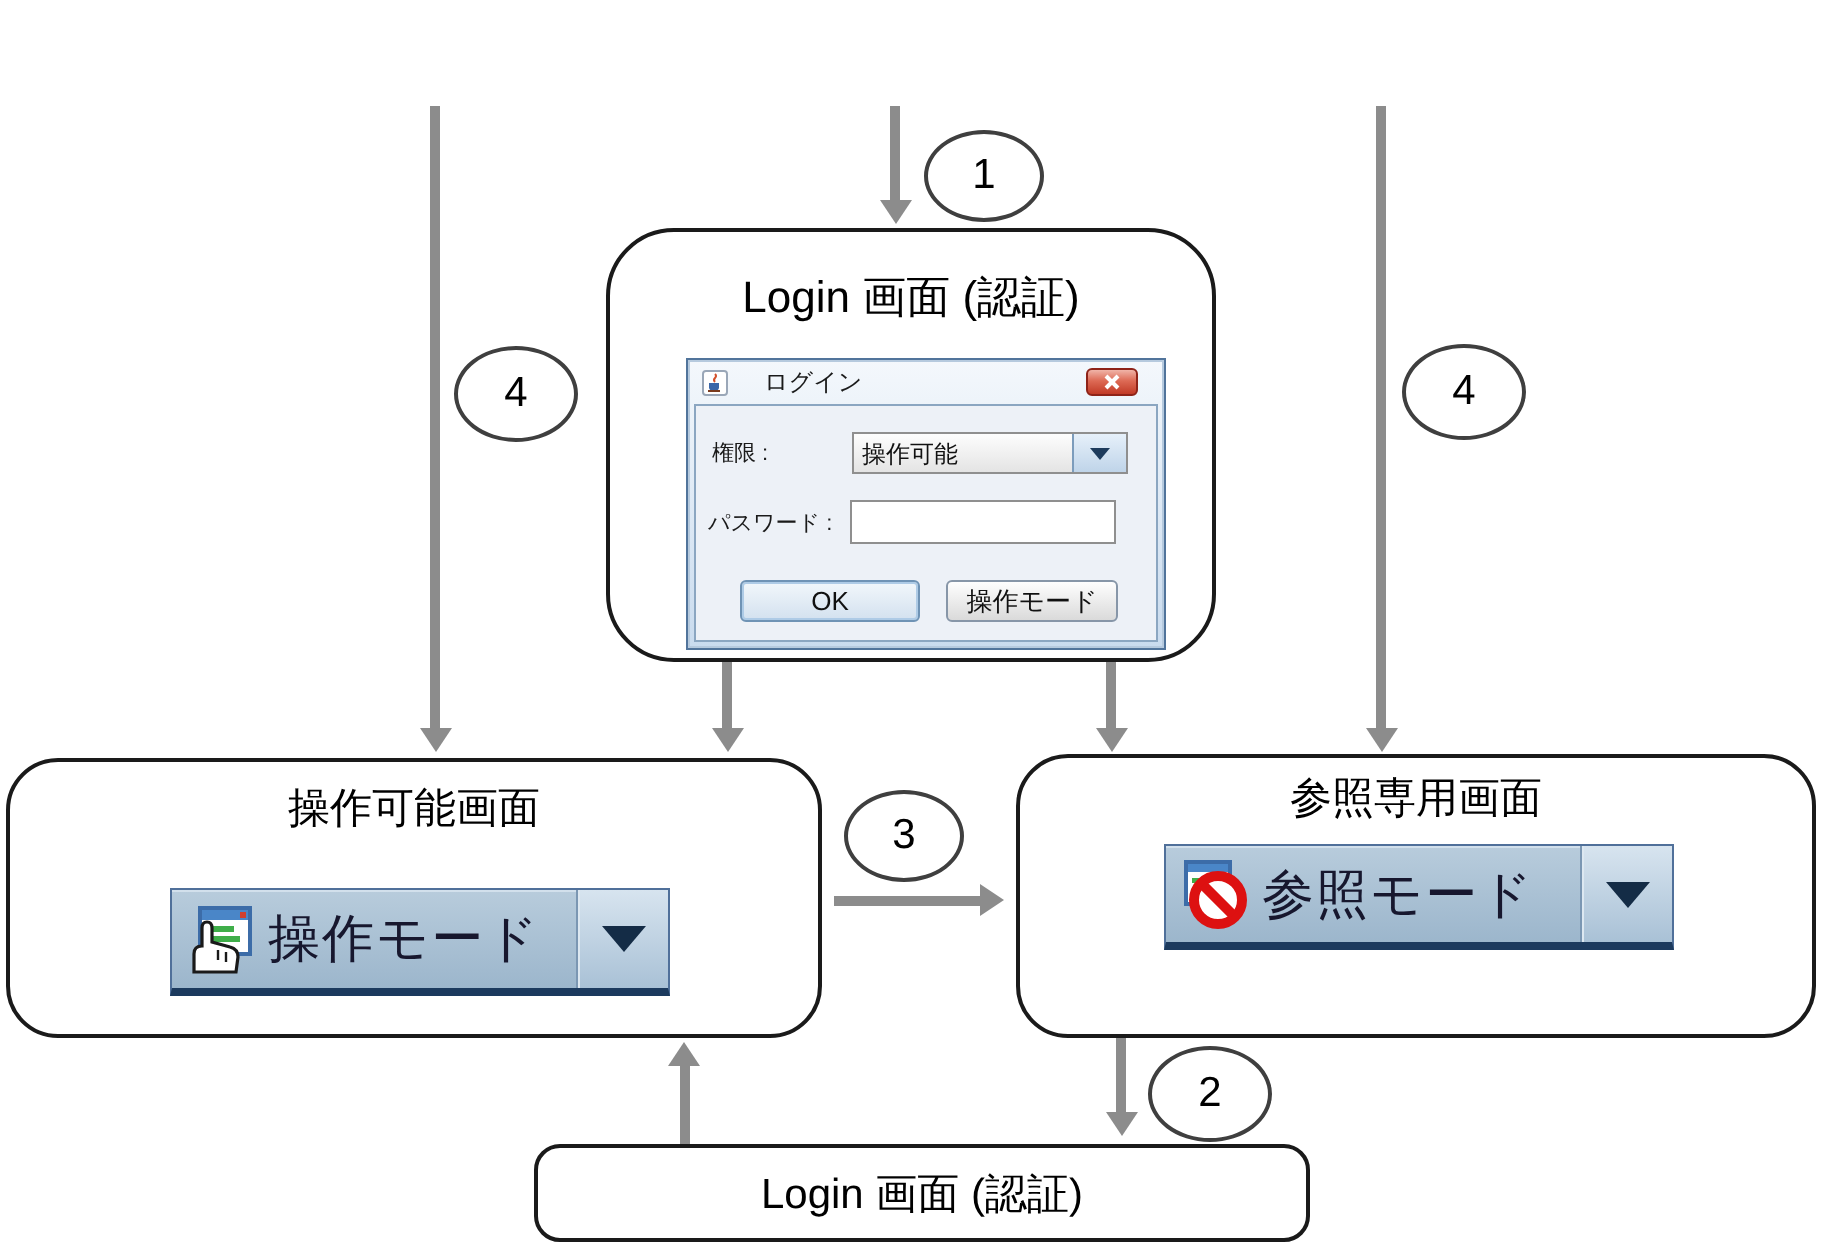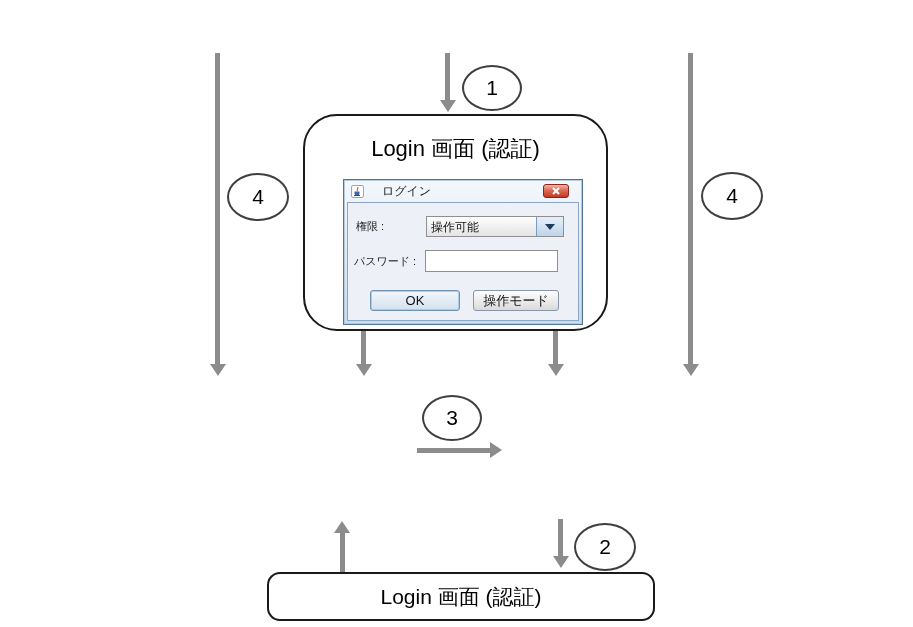--- a/index.html
+++ b/index.html
@@ -176,19 +176,58 @@
         <div id="ok-button" class="dlg-btn">
           <span>OK</span>
         </div>
         <div id="cancel-button" class="dlg-btn">
           <span>操作モード</span>
         </div>
       </div>
     </div>
   </div>
 
-
+  <div id="node-operable" class="node">
+    <div class="node-label">操作可能画面</div>
+    <div id="mode-widget-operable" class="mode-widget">
+      <span class="mode-icon-wrap">
+        <svg width="36" height="36" viewBox="0 0 36 36">
+          <rect x="8" y="2" width="25" height="23" fill="#ffffff" stroke="#3c6ca8" stroke-width="2"></rect>
+          <rect x="9" y="3" width="23" height="5" fill="#4a86c8"></rect>
+          <rect x="28" y="4" width="3" height="3" fill="#d04030"></rect>
+          <rect x="12" y="11" width="13" height="3" fill="#3fae49"></rect>
+          <rect x="12" y="16" width="16" height="3" fill="#3fae49"></rect>
+          <path d="M5,34 L5,25 Q5,21 9,21 L9,12 Q9,9 11.5,9 Q14,9 14,12 L14,19 L23,21.5 Q27,22.5 27,26.5 L26,34 Z" fill="#ffffff" stroke="#1a1a1a" stroke-width="1.6"></path>
+          <line x1="17" y1="23" x2="17" y2="28" stroke="#1a1a1a" stroke-width="1.2"></line>
+          <line x1="21" y1="24" x2="21" y2="29" stroke="#1a1a1a" stroke-width="1.2"></line>
+        </svg>
+      </span>
+      <span class="mode-label">操作モード</span>
+      <span class="mode-arrow-btn">
+        <span class="tri-lg"></span>
+      </span>
+    </div>
+  </div>
+
+  <div id="node-readonly" class="node">
+    <div class="node-label">参照専用画面</div>
+    <div id="mode-widget-readonly" class="mode-widget">
+      <span class="mode-icon-wrap">
+        <svg width="36" height="36" viewBox="0 0 36 36">
+          <rect x="4" y="2" width="22" height="21" fill="#ffffff" stroke="#3c6ca8" stroke-width="2"></rect>
+          <rect x="5" y="3" width="20" height="4" fill="#4a86c8"></rect>
+          <rect x="7" y="10" width="11" height="2.5" fill="#3fae49"></rect>
+          <circle cx="20" cy="21" r="12" fill="#ffffff" stroke="#dd1111" stroke-width="5"></circle>
+          <line x1="12.5" y1="13.5" x2="27.5" y2="28.5" stroke="#dd1111" stroke-width="5"></line>
+        </svg>
+      </span>
+      <span class="mode-label">参照モード</span>
+      <span class="mode-arrow-btn">
+        <span class="tri-lg"></span>
+      </span>
+    </div>
+  </div>
 
   <div id="node-login-bottom" class="node">
     <div class="node-label">Login 画面 (認証)</div>
   </div>
 
 </div>
 
 </body></html>

